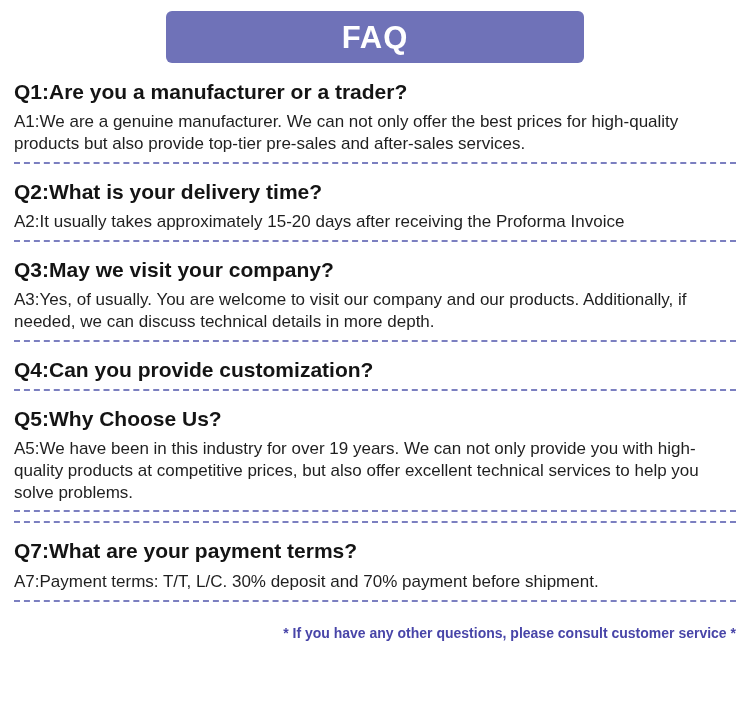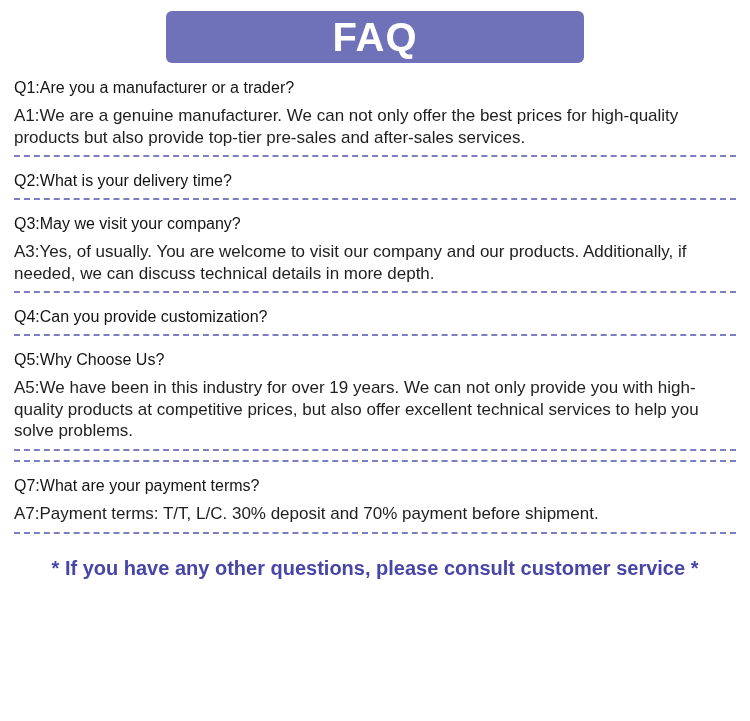--- a/index.html
+++ b/index.html
@@ -31,51 +31,51 @@
     width: 418px;
     height: 52px;
     background: #6f72b8;
     border-radius: 6px;
     display: flex;
     align-items: center;
     justify-content: center;
   }
   .faq-banner-title {
     color: #ffffff;
-    font-size: 40px;
+    font-size: 31px;
     font-weight: bold;
     letter-spacing: 1px;
     line-height: 1;
   }
   .qa-block {
     padding-top: 5px;
   }
   .question {
-    font-size: 16px;
-    font-weight: normal;
+    font-size: 21px;
+    font-weight: bold;
     color: #141414;
     line-height: 1.3;
     margin-bottom: 6px;
   }
   .answer {
     font-size: 17px;
     color: #1f1f1f;
     line-height: 1.28;
     margin-bottom: 7px;
   }
   .divider {
     border: 0;
     border-top: 2px dashed #7b7fc0;
     margin: 0 0 9px 0;
     height: 0;
   }
   .footer-note {
-    text-align: center;
+    text-align: right;
     color: #4845a8;
-    font-size: 20px;
+    font-size: 14px;
     font-weight: bold;
     padding-top: 14px;
   }
 </style>
 </head>
 <body>
 
 <div class="page">
 
   <div class="faq-banner-wrap">
@@ -85,20 +85,21 @@
   </div>
 
   <div class="qa-block">
     <div class="question">Q1:Are you a manufacturer or a trader?</div>
     <div class="answer">A1:We are a genuine manufacturer. We can not only offer the best prices for high-quality products but also provide top-tier pre-sales and after-sales services.</div>
   </div>
   <hr class="divider">
 
   <div class="qa-block">
     <div class="question">Q2:What is your delivery time?</div>
+    <div class="answer">A2:It usually takes approximately 15-20 days after receiving the Proforma Invoice</div>
   </div>
   <hr class="divider">
 
   <div class="qa-block">
     <div class="question">Q3:May we visit your company?</div>
     <div class="answer">A3:Yes, of usually. You are welcome to visit our company and our products. Additionally, if needed, we can discuss technical details in more depth.</div>
   </div>
   <hr class="divider">
 
   <div class="qa-block">

